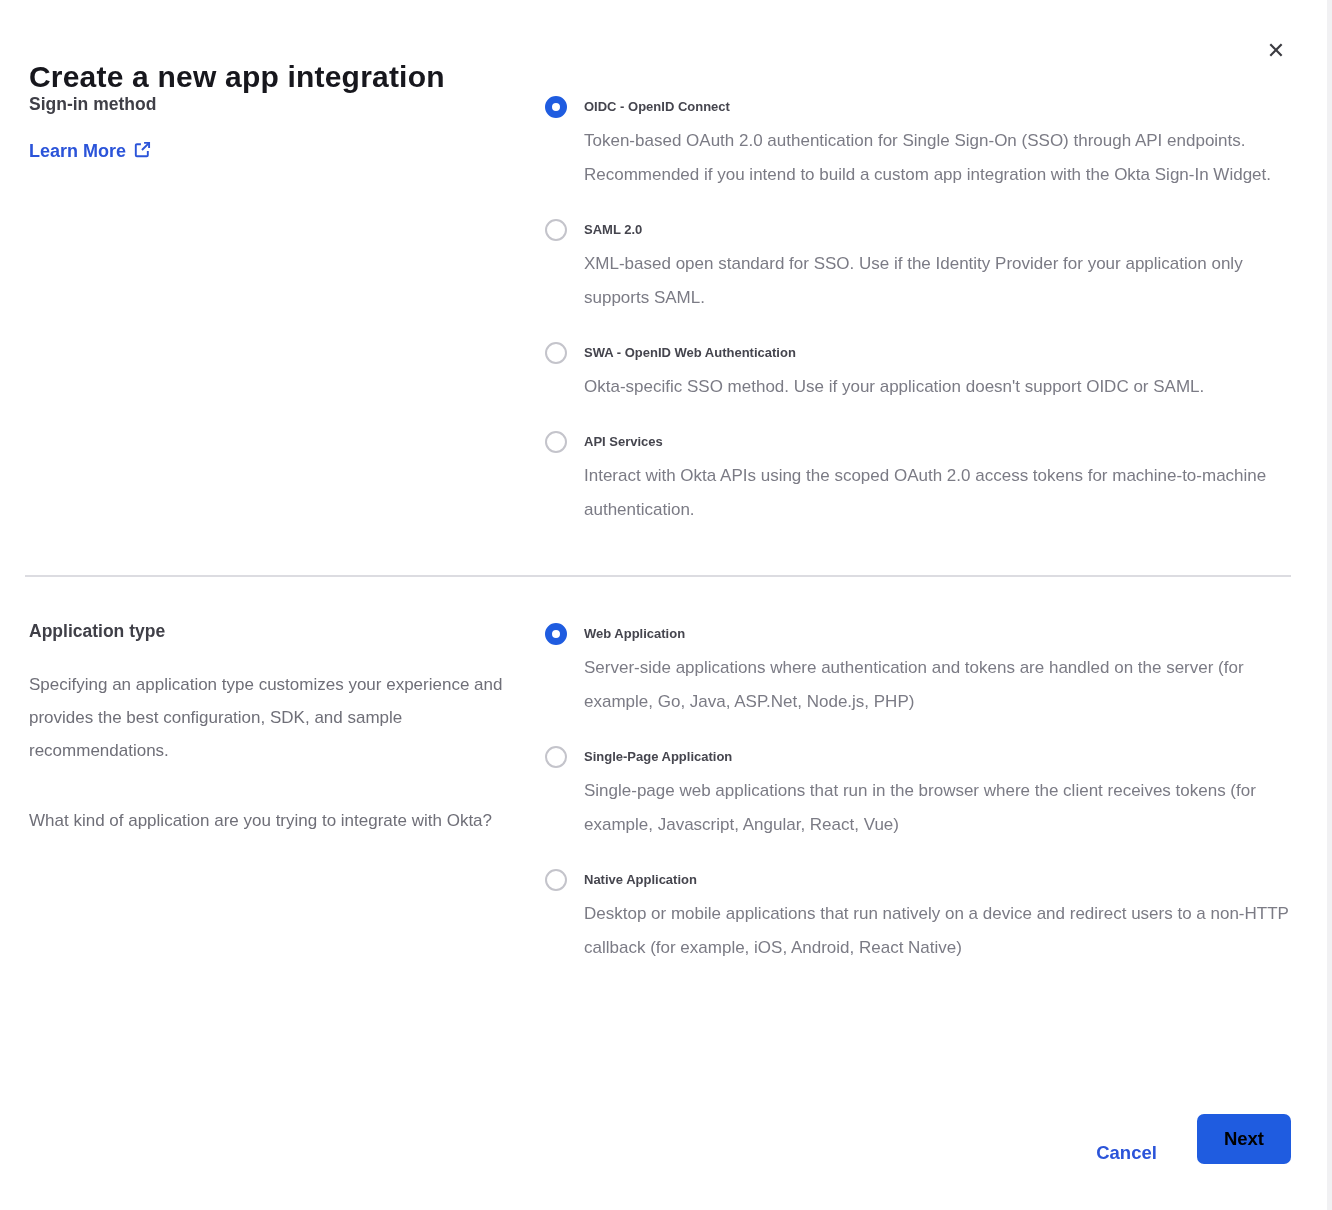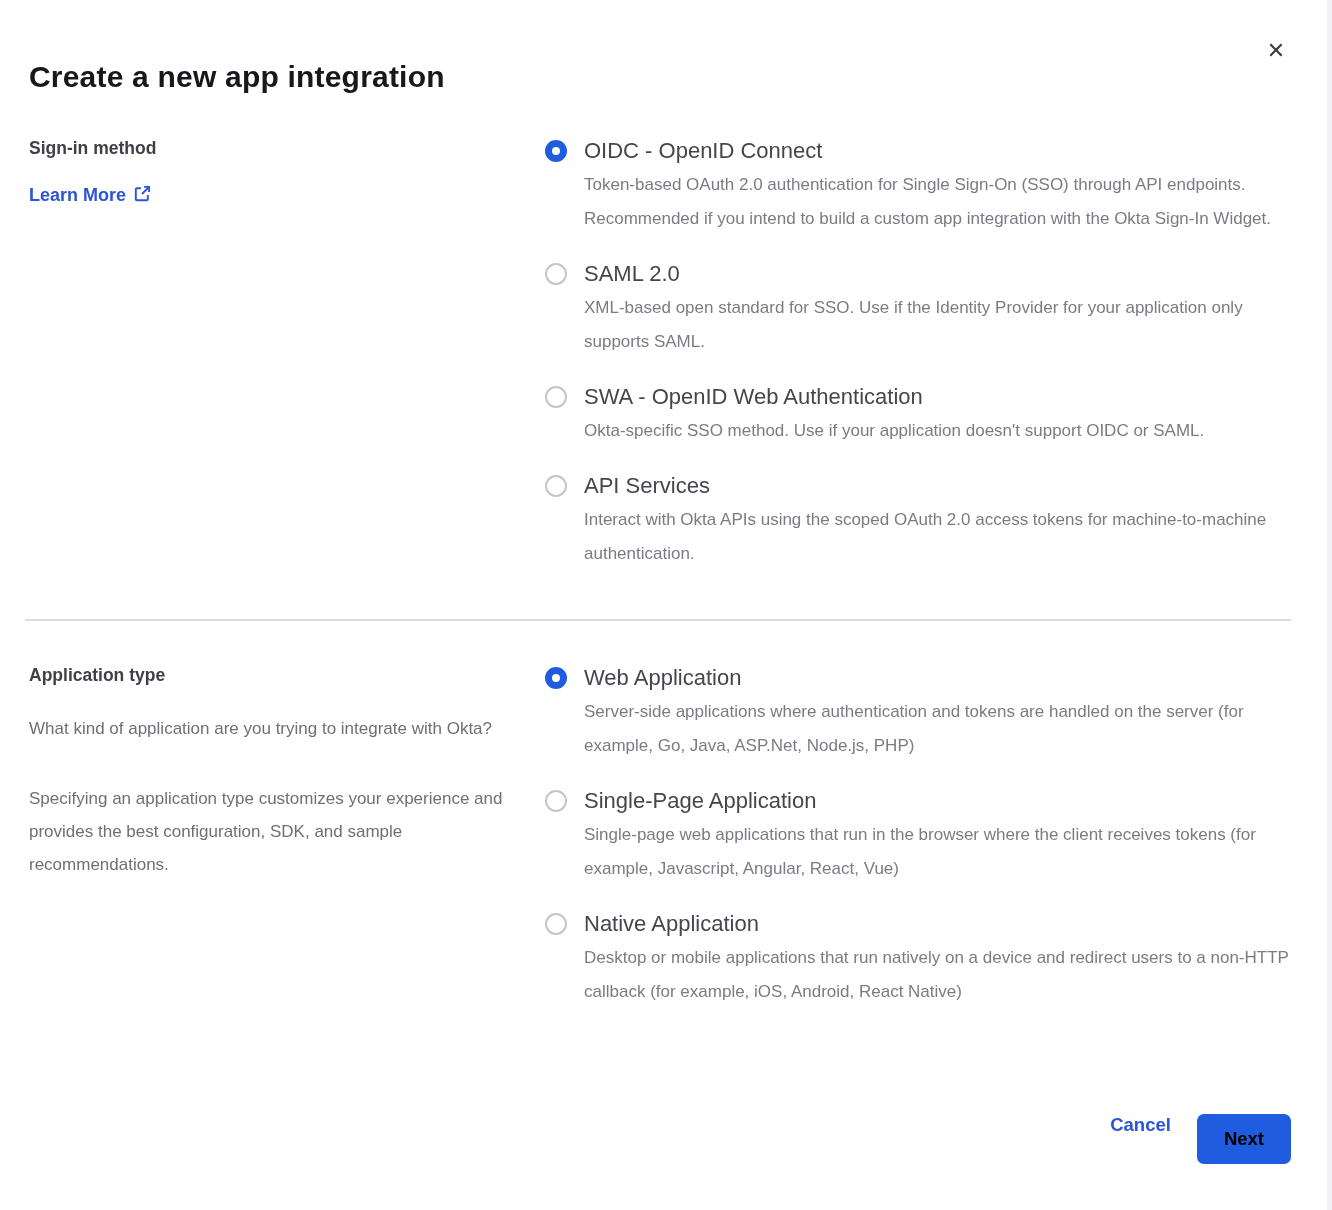--- a/index.html
+++ b/index.html
@@ -25,21 +25,21 @@
   }
 
   .modal-title {
     padding-top: 60px;
     font-size: 30px;
     font-weight: 700;
     color: #17171d;
     letter-spacing: 0.2px;
   }
 
-  .section { display: flex; margin-top: 44px; }
+  .section { display: flex; }
   .section-left { width: 516px; flex: 0 0 516px; padding-right: 24px; }
   .section-right { flex: 1; min-width: 0; }
 
   .section-heading {
     font-size: 17.5px;
     font-weight: 700;
     color: #3f3f47;
     margin-bottom: 26px;
   }
 
@@ -73,46 +73,47 @@
     margin-top: 2px;
     background: #ffffff;
     border: 2px solid #c4c4cb;
   }
   .radio.selected {
     border: 7px solid #1f5ce0;
   }
 
   .option-text { flex: 1; min-width: 0; }
   .option-label {
-    font-size: 22px;
+    font-size: 13px;
     color: #45454e;
     line-height: 26px;
     margin-bottom: 4px;
+    font-weight: bold;
   }
   .option-desc {
     font-size: 17px;
     line-height: 34px;
     color: #7b7b85;
     max-width: 720px;
   }
 
   .divider {
     border: none;
     border-top: 2px solid #dcdce1;
     margin: 48px 0 0 -4px;
   }
   .section.apptype { margin-top: 44px; }
 
   .footer {
     position: absolute;
     right: 36px;
     bottom: 46px;
     display: flex;
-    align-items: flex-start;
-    gap: 26px;
+    align-items: flex-end;
+    gap: 40px;
   }
   .cancel-link {
     color: #2b54d9;
     font-size: 18.5px;
     font-weight: 700;
     text-decoration: none;
     cursor: pointer;
     background: none; border: none;
     font-family: inherit;
   }
@@ -186,22 +187,22 @@
       </div>
 
     </div>
   </div>
 
   <hr class="divider">
 
   <div class="section apptype">
     <div class="section-left">
       <div class="section-heading">Application type</div>
+      <p class="left-paragraph">Specifying an application type customizes your experience and provides the best configuration, SDK, and sample recommendations.</p>
       <p class="left-paragraph">What kind of application are you trying to integrate with Okta?</p>
-      <p class="left-paragraph">Specifying an application type customizes your experience and provides the best configuration, SDK, and sample recommendations.</p>
     </div>
     <div class="section-right">
 
       <div class="option">
         <div class="radio selected"></div>
         <div class="option-text">
           <div class="option-label">Web Application</div>
           <div class="option-desc">Server-side applications where authentication and tokens are handled on the server (for example, Go, Java, ASP.Net, Node.js, PHP)</div>
         </div>
       </div>

